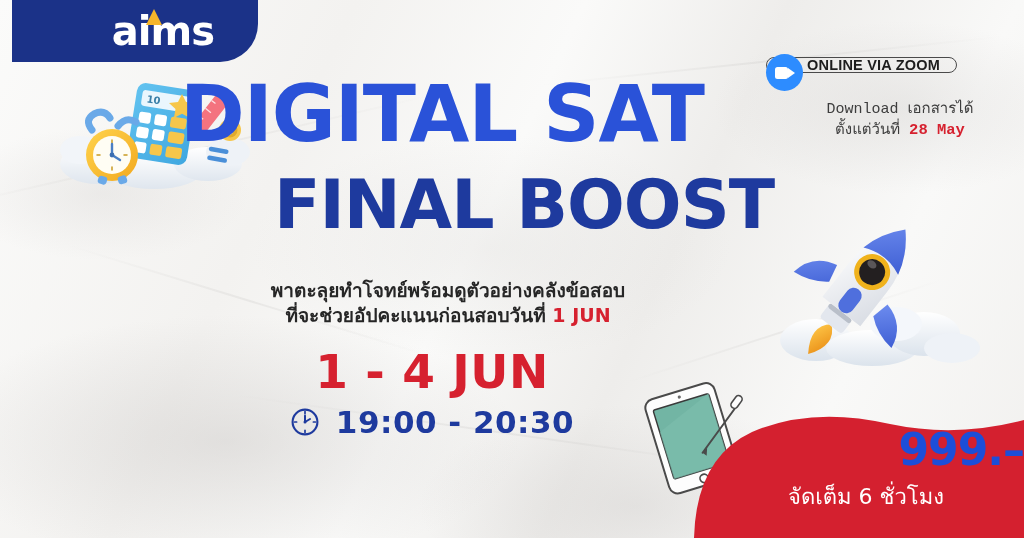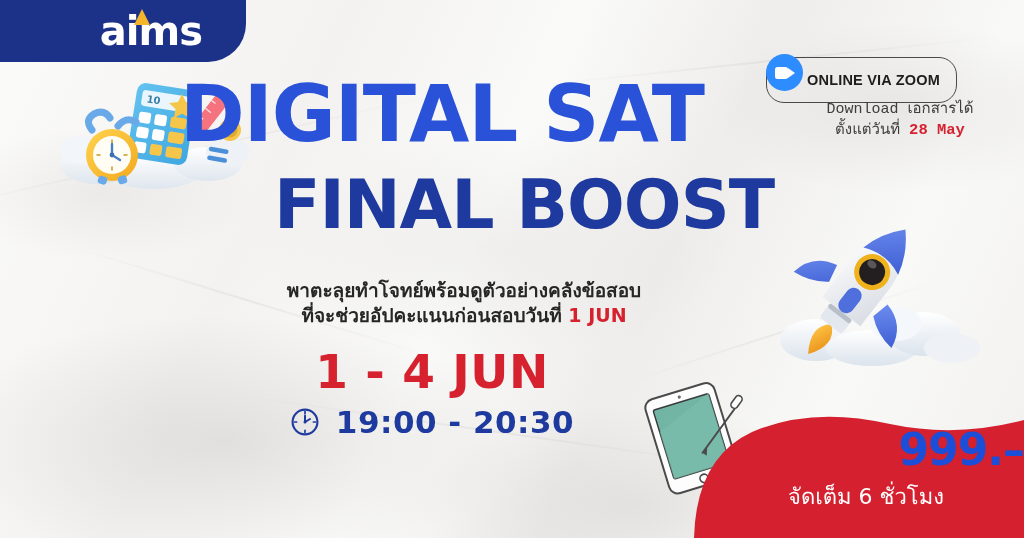--- a/index.html
+++ b/index.html
@@ -25,42 +25,42 @@
   }
   .crease{position:absolute;background:linear-gradient(90deg,rgba(0,0,0,0),rgba(170,168,166,.16),rgba(0,0,0,0));pointer-events:none;}
   .c1{left:-60px;top:150px;width:500px;height:2px;transform:rotate(-13deg);}
   .c2{left:230px;top:430px;width:520px;height:2px;transform:rotate(8deg);}
   .c3{left:540px;top:60px;width:460px;height:2px;transform:rotate(-6deg);}
   .c4{left:60px;top:300px;width:380px;height:2px;transform:rotate(17deg);}
   .c5{left:620px;top:330px;width:330px;height:2px;transform:rotate(-18deg);}
 
   
   #logo-tab{
-    position:absolute;left:0;top:0;width:246px;height:62px;
+    position:absolute;left:12px;top:0;width:246px;height:62px;
     background:#1b3288;border-bottom-right-radius:38px;
     display:flex;align-items:center;justify-content:flex-end;
     padding-right:44px;box-sizing:border-box;
   }
   .logo-word{
     position:relative;color:#ffffff;font-size:40px;font-weight:700;
     letter-spacing:-1px;line-height:1;font-family:"DejaVu Sans",sans-serif;
   }
   .logo-word .pencil{
     position:absolute;left:34px;top:-2px;width:0;height:0;
     border-left:8px solid transparent;border-right:8px solid transparent;
     border-bottom:16px solid #f5b52a;
   }
 
   
   #zoom-badge{
     position:absolute;left:766px;top:57px;
     display:flex;align-items:center;
   }
   .zoom-pill{
-    border:1.6px solid #4a4a4a;border-radius:18px;height:46px;
+    border:1.6px solid #4a4a4a;border-radius:18px;height:16px;
     display:flex;align-items:center;padding:0 16px 0 40px;
     box-sizing:border-box;background:transparent;
   }
   .zoom-pill span{
     font-size:14.5px;font-weight:700;color:#1d1d1d;letter-spacing:.2px;
     white-space:nowrap;
   }
   .zoom-circle{
     position:absolute;left:0;top:-3px;width:37px;height:37px;border-radius:50%;
     background:#2d8cff;display:flex;align-items:center;justify-content:center;
@@ -92,21 +92,21 @@
     position:absolute;left:0;top:172px;width:1024px;text-align:center;
     padding-right:40px;box-sizing:border-box;
     font-family:"DejaVu Sans",sans-serif;font-weight:700;
     font-size:68px;line-height:.96;letter-spacing:-1px;color:#1e3a9e;
     white-space:nowrap;
     margin-left:32px;
   }
 
   
   #desc{
-    position:absolute;left:16px;top:278px;width:936px;text-align:center;
+    position:absolute;left:0;top:278px;width:936px;text-align:center;
     padding-right:40px;box-sizing:border-box;
     font-family:"DejaVu Sans",sans-serif;
   }
   #desc div{font-size:19px;font-weight:700;color:#262626;line-height:1.32;white-space:nowrap;}
   #desc b{color:#d6212f;font-weight:700;}
 
   
   #date-line{
     position:absolute;left:0;top:348px;width:1024px;text-align:center;
     padding-right:160px;box-sizing:border-box;

